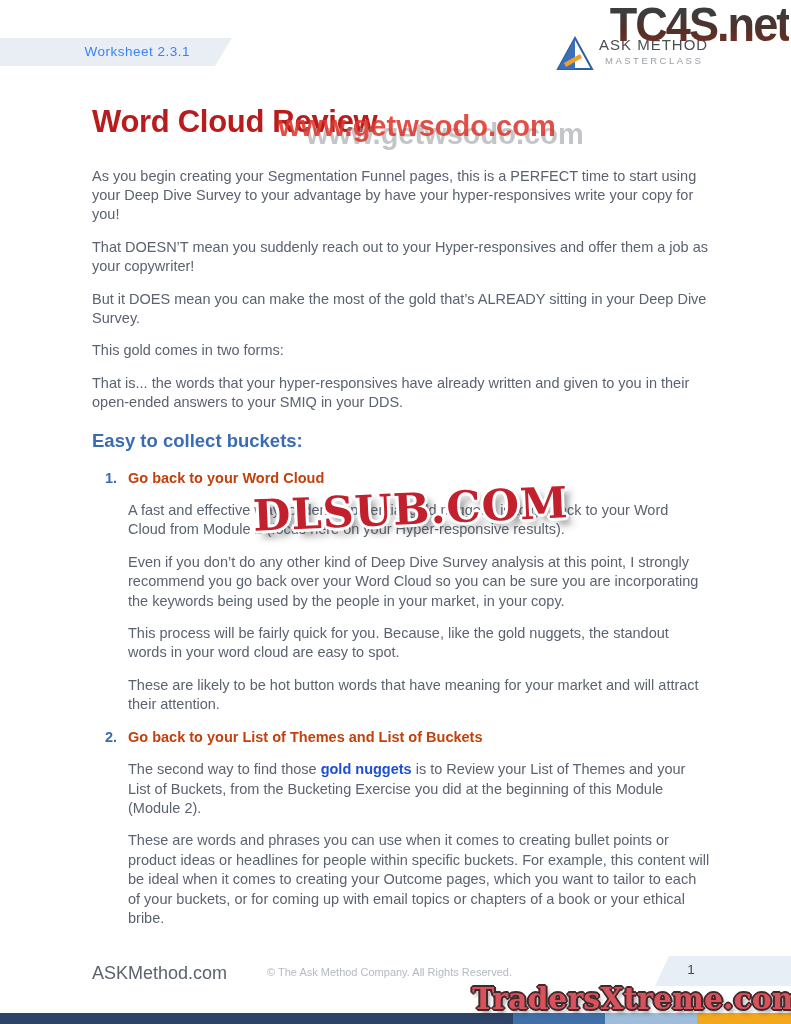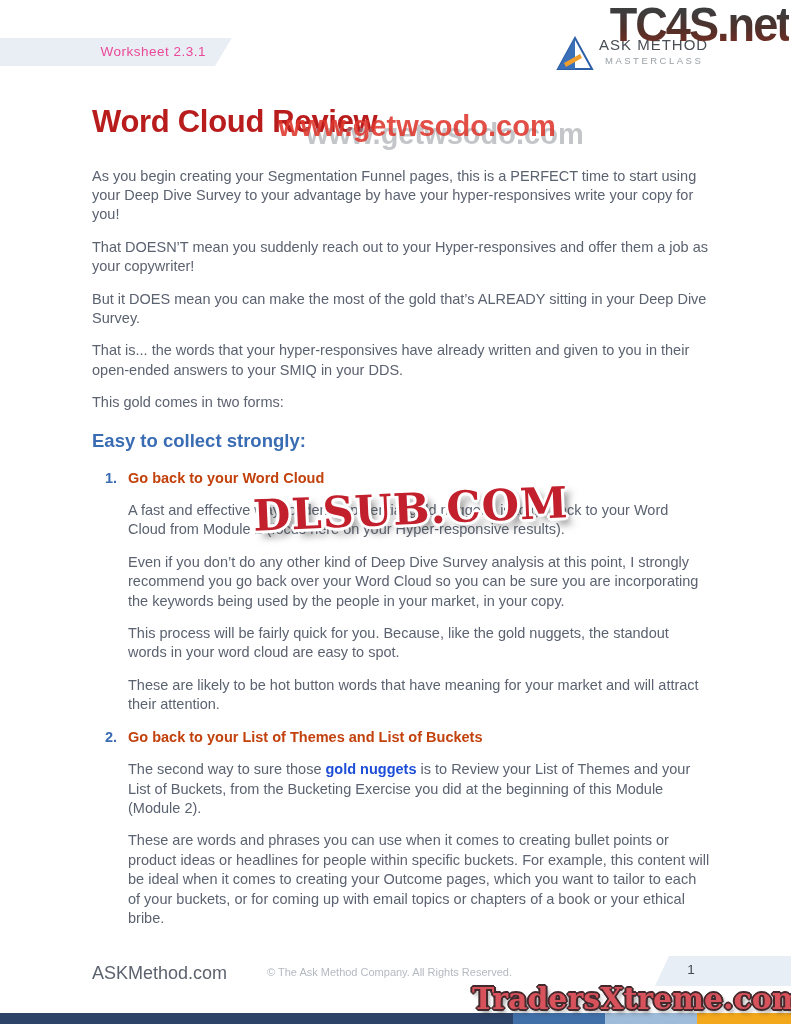--- a/index.html
+++ b/index.html
@@ -8,22 +8,22 @@
     background:#ffffff; overflow:hidden;
     font-family:"Liberation Sans", sans-serif;
   }
 
   
   .band-top {
     position:absolute; left:-30px; top:38px; width:245px; height:28px;
     background:#e8eef4; transform:skewX(-31deg); transform-origin:left bottom;
   }
   .worksheet-label {
-    position:absolute; left:16px; top:44px; width:190px; text-align:right;
-    font-size:13.5px; color:#ec4899; letter-spacing:0.5px;
+    position:absolute; left:0; top:44px; width:190px; text-align:right;
+    font-size:13.5px; color:#3b82f6; letter-spacing:0.5px;
   }
   .logo { position:absolute; left:556px; top:36px; display:flex; align-items:flex-start; }
   .logo svg { display:block; }
   .logo-text { margin-left:5px; }
   .logo-line1 { font-size:15px; color:#4a4f55; letter-spacing:1px; }
   .logo-line2 { font-size:9.5px; color:#9aa0a6; letter-spacing:2.5px; margin-top:2px; margin-left:6px; }
 
   
   .wm-tc4s {
     position:absolute; right:2px; top:0px; z-index:9;
@@ -129,41 +129,41 @@
   <div class="wm-title-red">www.getwsodo.com</div>
   <div class="wm-dlsub">DLSUB.COM</div>
   <div class="wm-traders">TradersXtreme.com</div>
 
   <div class="content">
     <h1 class="doc-title">Word Cloud Review</h1>
 
     <p class="body">As you begin creating your Segmentation Funnel pages, this is a PERFECT time to start using your Deep Dive Survey to your advantage by have your hyper-responsives write your copy for you!</p>
     <p class="body">That DOESN’T mean you suddenly reach out to your Hyper-responsives and offer them a job as your copywriter!</p>
     <p class="body">But it DOES mean you can make the most of the gold that’s ALREADY sitting in your Deep Dive Survey.</p>
+    <p class="body">This gold comes in two forms:</p>
     <p class="body">That is... the words that your hyper-responsives have already written and given to you in their open-ended answers to your SMIQ in your DDS.</p>
-    <p class="body">This gold comes in two forms:</p>
 
-    <h2 class="section-heading">Easy to collect strongly:</h2>
+    <h2 class="section-heading">Easy to collect buckets:</h2>
 
     <div class="item">
       <div class="num">1.</div>
       <div class="item-body">
         <p class="item-title">Go back to your Word Cloud</p>
         <p class="body">A fast and effective way to identify potential gold nuggets, is to go back to your Word Cloud from Module 1 (focus here on your Hyper-responsive results).</p>
         <p class="body">Even if you don’t do any other kind of Deep Dive Survey analysis at this point, I strongly recommend you go back over your Word Cloud so you can be sure you are incorporating the keywords being used by the people in your market, in your copy.</p>
         <p class="body">This process will be fairly quick for you. Because, like the gold nuggets, the standout words in your word cloud are easy to spot.</p>
         <p class="body">These are likely to be hot button words that have meaning for your market and will attract their attention.</p>
       </div>
     </div>
 
     <div class="item">
       <div class="num">2.</div>
       <div class="item-body">
         <p class="item-title">Go back to your List of Themes and List of Buckets</p>
-        <p class="body"><span>The second way to sure those </span><strong class="inline-bold">gold nuggets</strong><span> is to Review your List of Themes and your List of Buckets, from the Bucketing Exercise you did at the beginning of this Module (Module 2).</span></p>
+        <p class="body"><span>The second way to find those </span><strong class="inline-bold">gold nuggets</strong><span> is to Review your List of Themes and your List of Buckets, from the Bucketing Exercise you did at the beginning of this Module (Module 2).</span></p>
         <p class="body">These are words and phrases you can use when it comes to creating bullet points or product ideas or headlines for people within specific buckets. For example, this content will be ideal when it comes to creating your Outcome pages, which you want to tailor to each of your buckets, or for coming up with email topics or chapters of a book or your ethical bribe.</p>
       </div>
     </div>
   </div>
 
   <div class="footer-left">ASKMethod.com</div>
   <div class="footer-center">© The Ask Method Company. All Rights Reserved.</div>
   <div class="band-page"></div>
   <div class="page-num">1</div>
 

